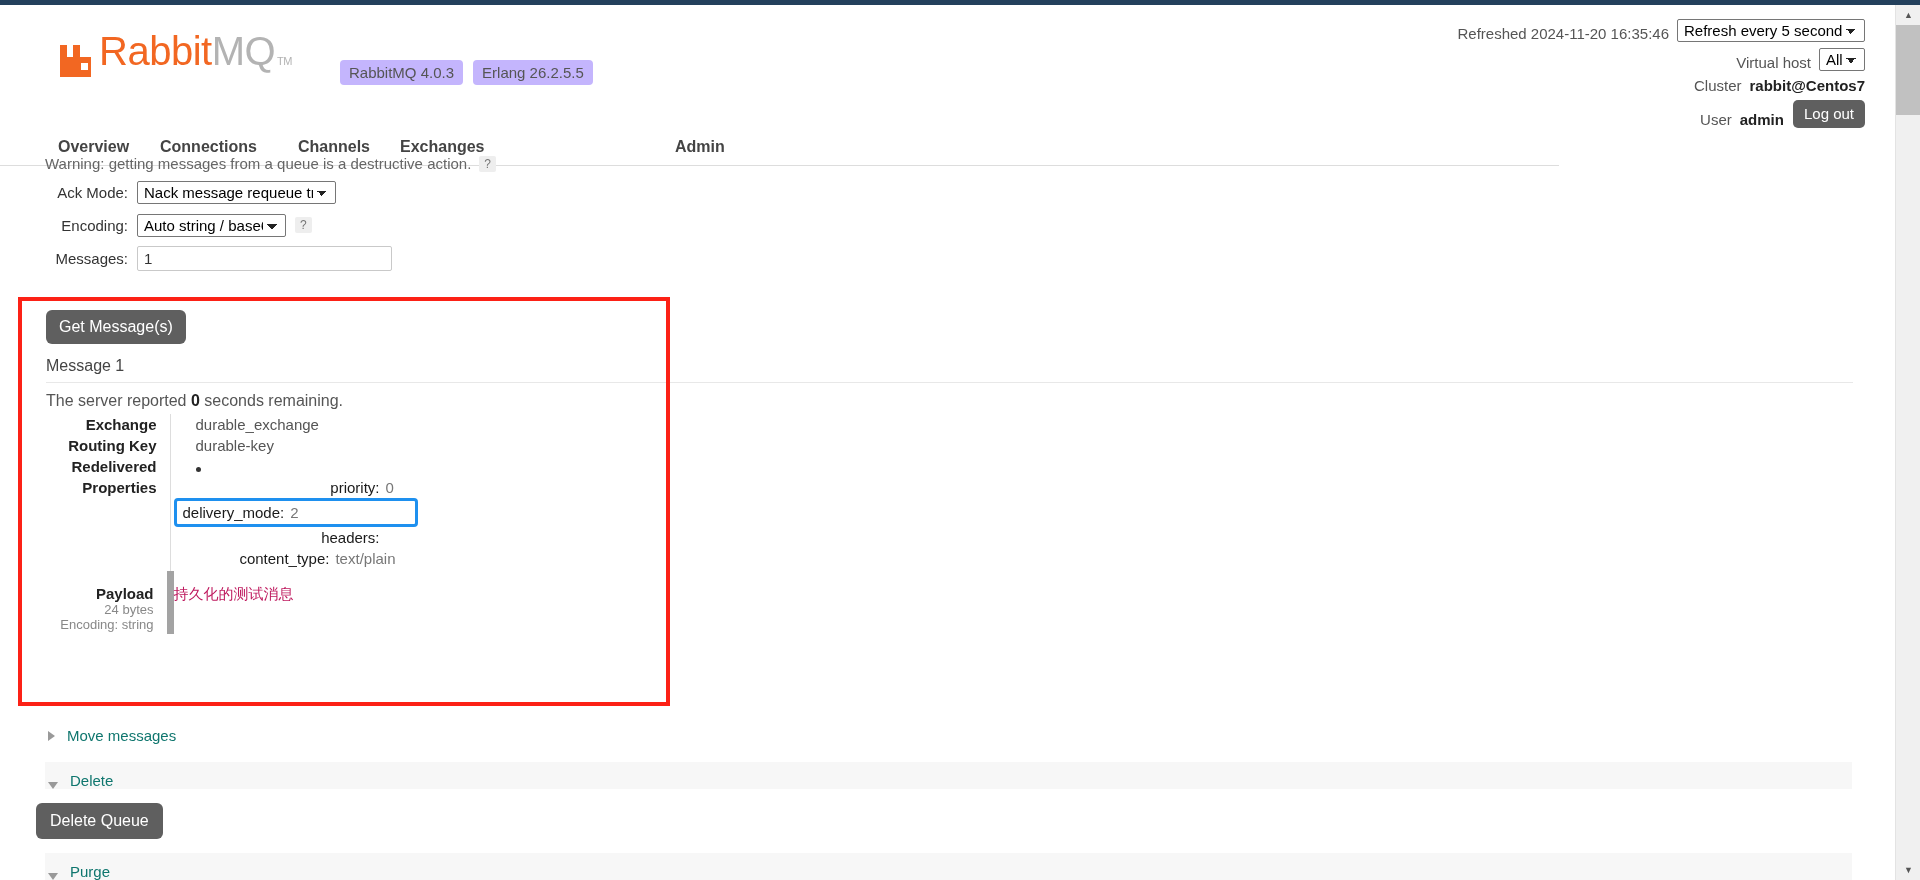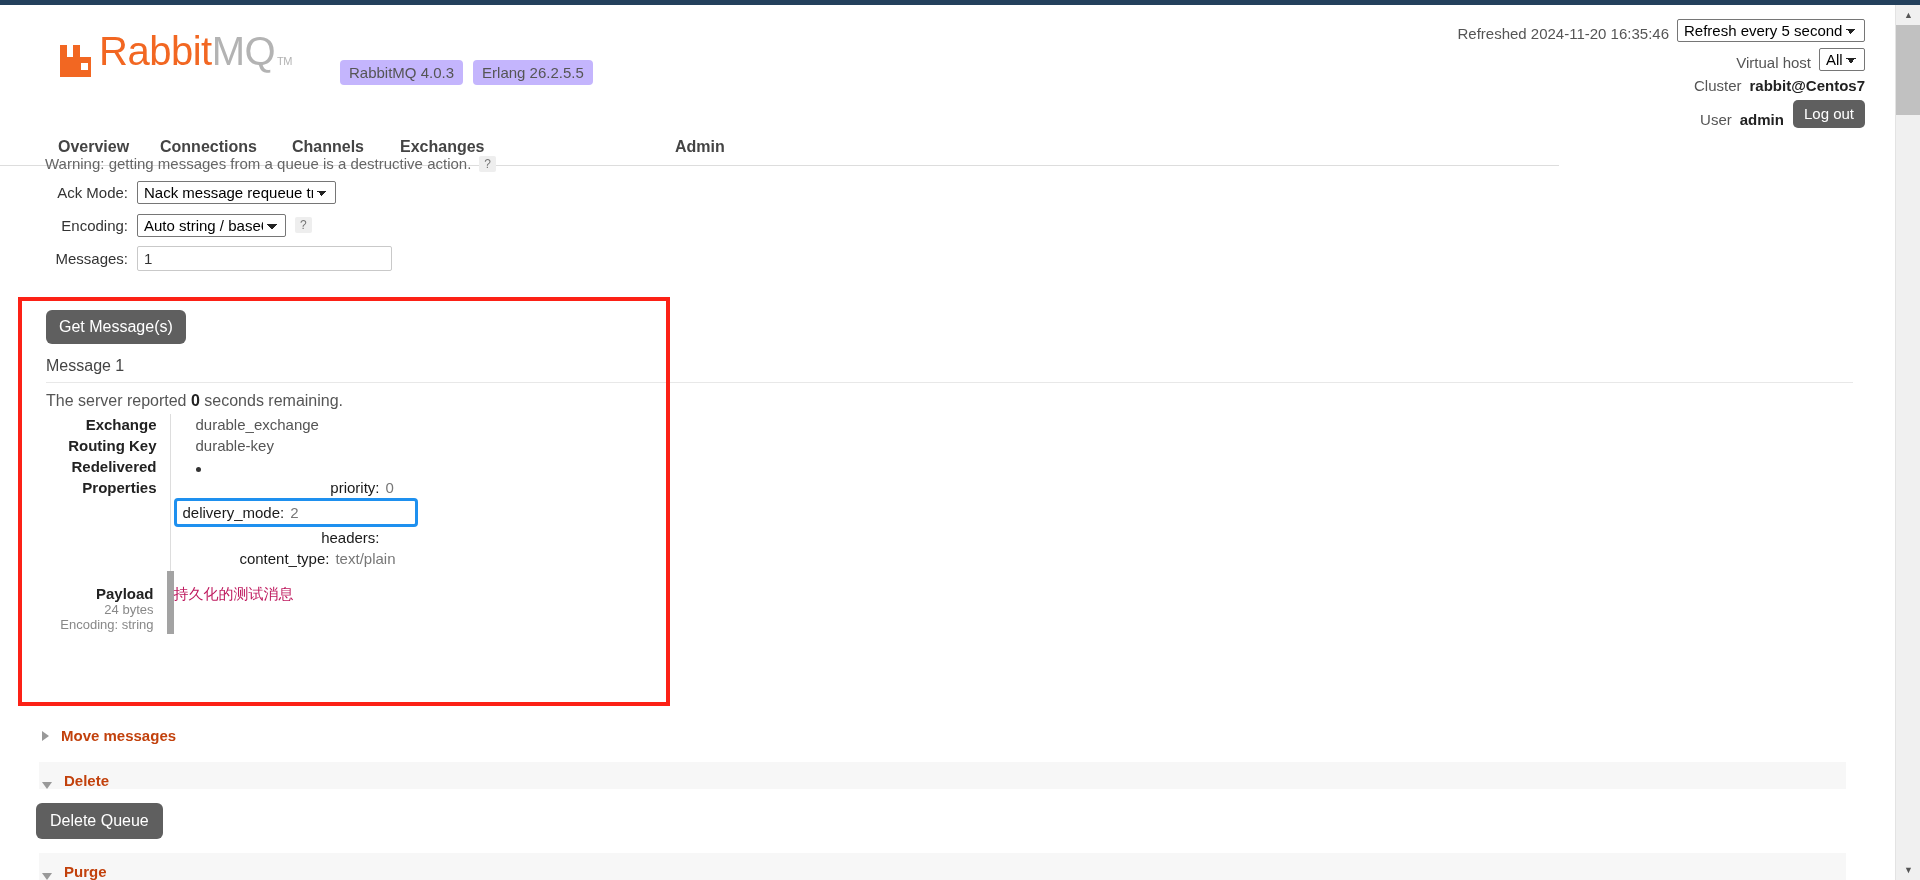--- a/index.html
+++ b/index.html
@@ -317,28 +317,28 @@
   .payload-v {
     font-size: 15px;
     color: #be185d;
     padding-left: 13px;
     border-left: 7px solid #a3a3a3;
     min-height: 60px;
   }
   
   .section-bar {
     position: absolute;
-    left: 39px;
+    left: 45px;
     width: 1807px;
     height: 27px;
     display: flex;
     align-items: center;
     font-size: 15px;
-    font-weight: bold;
-    color: #c2410c;
+    font-weight: normal;
+    color: #0f766e;
     cursor: pointer;
   }
   .section-bar.shaded { background: #f7f7f7; align-items: flex-end; }
   .tri {
     width: 0; height: 0;
     margin-right: 12px;
     margin-left: 3px;
   }
   .tri.right {
     border-left: 7px solid #999;
@@ -408,21 +408,21 @@
         <span class="lbl">User</span>
         <b style="margin-right:9px">admin</b>
         <button class="btn-grey">Log out</button>
       </div>
     </div>
   </div>
 
   <div class="tabs">
     <div class="tab" style="left:38px">Overview</div>
     <div class="tab" style="left:140px">Connections</div>
-    <div class="tab" style="left:272px">Channels</div>
+    <div class="tab" style="left:278px">Channels</div>
     <div class="tab" style="left:380px">Exchanges</div>
     <div class="tab" style="left:655px">Admin</div>
   </div>
 
   <div class="content">
 
     <div class="warn-row">
       <span>Warning: getting messages from a queue is a destructive action.</span>
       <span class="help-q">?</span>
     </div>

